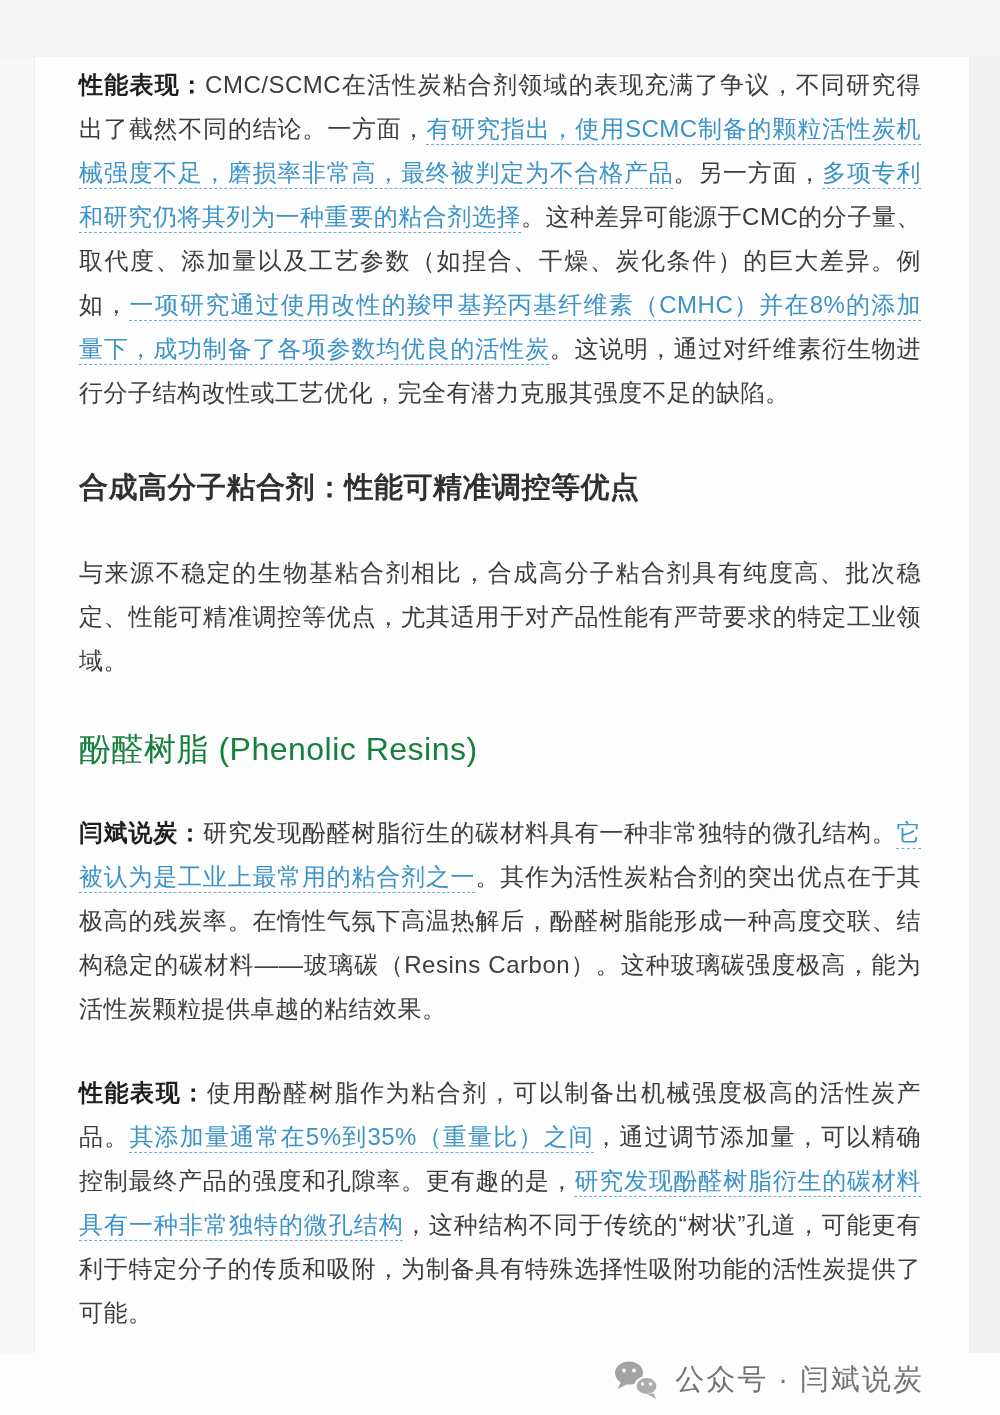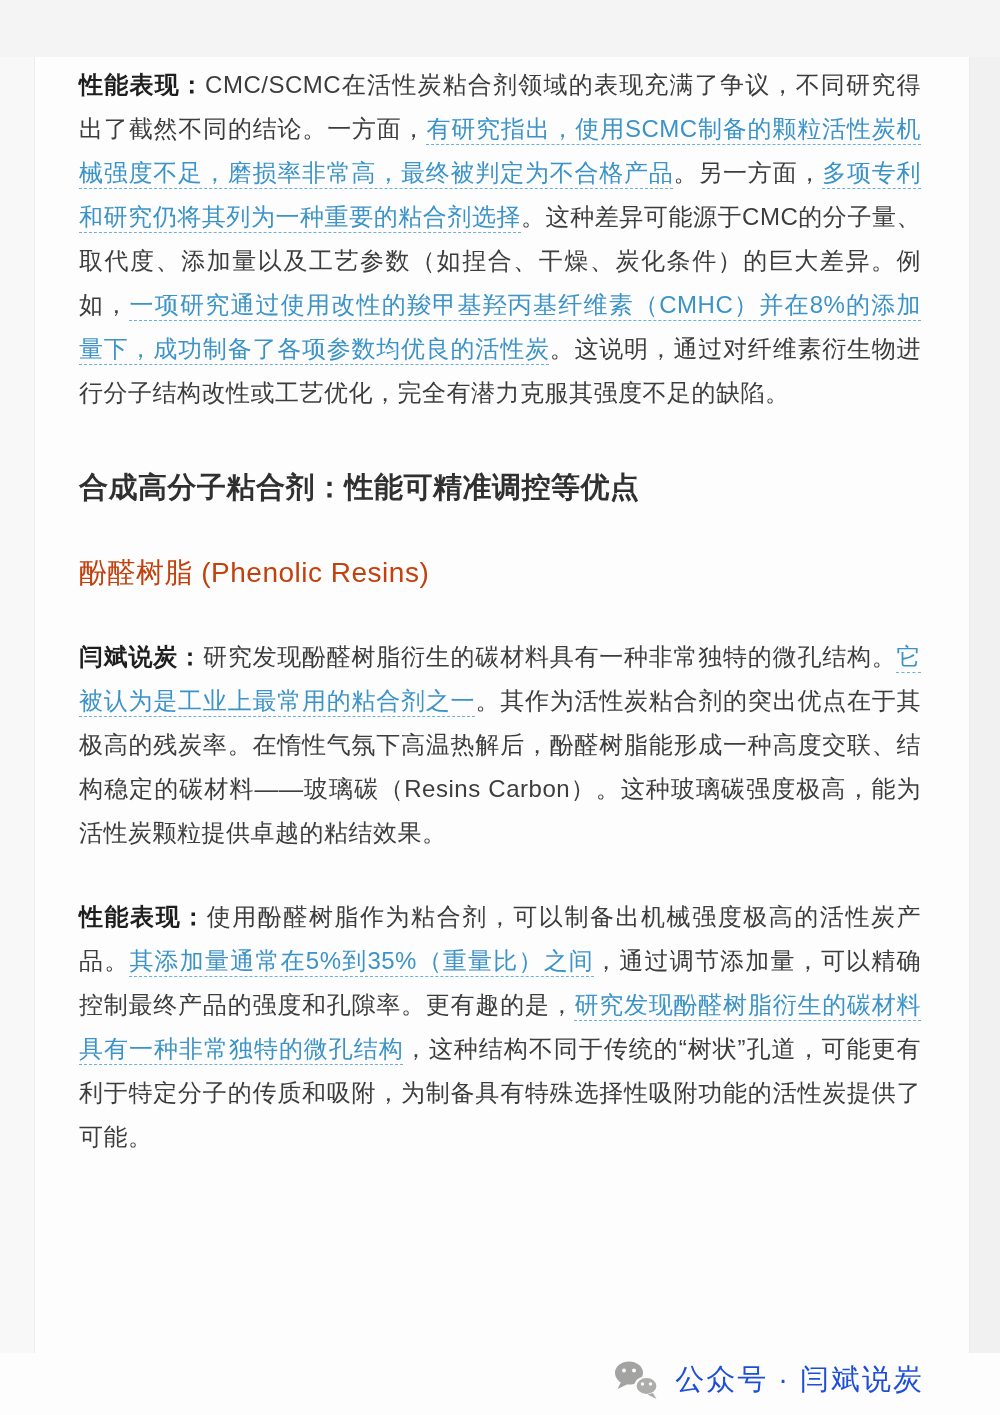--- a/index.html
+++ b/index.html
@@ -60,59 +60,60 @@
   }
   .article h2.heading {
     font-size: 29px;
     line-height: 40px;
     font-weight: bold;
     color: #303030;
     letter-spacing: 0.5px;
     margin: 52px 0 44px 0;
   }
   .article h3.subheading {
-    font-size: 28px;
+    font-size: 32px;
     line-height: 36px;
     font-weight: normal;
-    color: #c2410c;
+    color: #15803d;
     letter-spacing: 0.5px;
     margin: 48px 0 44px 0;
   }
   
   .watermark {
     position: absolute;
     left: 0; top: 1350px;
     width: 1000px; height: 60px;
     display: flex;
     align-items: center;
     justify-content: flex-end;
     padding-right: 76px;
     box-sizing: border-box;
     gap: 14px;
   }
   .watermark-label {
     font-size: 29px;
-    color: #1d4ed8;
+    color: #737373;
     letter-spacing: 2px;
     white-space: nowrap;
   }
   .wechat-icon-svg { display: block; }
 </style>
 </head>
 <body>
 
 <div id="page">
 
   <div class="top-band"></div>
   <div class="left-strip"></div>
   <div class="right-strip"></div>
 
   <div class="article">
       <p class="para"><span class="seg-bold">性能表现：</span><span class="seg-normal">CMC/SCMC在活性炭粘合剂领域的表现充满了争议，不同研究得出了截然不同的结论。一方面，</span><a class="seg-link">有研究指出，使用SCMC制备的颗粒活性炭机械强度不足，磨损率非常高，最终被判定为不合格产品</a><span class="seg-normal">。另一方面，</span><a class="seg-link">多项专利和研究仍将其列为一种重要的粘合剂选择</a><span class="seg-normal">。这种差异可能源于CMC的分子量、取代度、添加量以及工艺参数（如捏合、干燥、炭化条件）的巨大差异。例如，</span><a class="seg-link">一项研究通过使用改性的羧甲基羟丙基纤维素（CMHC）并在8%的添加量下，成功制备了各项参数均优良的活性炭</a><span class="seg-normal">。这说明，通过对纤维素衍生物进行分子结构改性或工艺优化，完全有潜力克服其强度不足的缺陷。</span></p>
       <h2 class="heading">合成高分子粘合剂：性能可精准调控等优点</h2>
+      <p class="para"><span class="seg-normal">与来源不稳定的生物基粘合剂相比，合成高分子粘合剂具有纯度高、批次稳定、性能可精准调控等优点，尤其适用于对产品性能有严苛要求的特定工业领域。</span></p>
       <h3 class="subheading">酚醛树脂 (Phenolic Resins)</h3>
       <p class="para"><span class="seg-bold">闫斌说炭：</span><span class="seg-normal">研究发现酚醛树脂衍生的碳材料具有一种非常独特的微孔结构。</span><a class="seg-link">它被认为是工业上最常用的粘合剂之一</a><span class="seg-normal">。其作为活性炭粘合剂的突出优点在于其极高的残炭率。在惰性气氛下高温热解后，酚醛树脂能形成一种高度交联、结构稳定的碳材料——玻璃碳（Resins Carbon）。这种玻璃碳强度极高，能为活性炭颗粒提供卓越的粘结效果。</span></p>
       <p class="para"><span class="seg-bold">性能表现：</span><span class="seg-normal">使用酚醛树脂作为粘合剂，可以制备出机械强度极高的活性炭产品。</span><a class="seg-link">其添加量通常在5%到35%（重量比）之间</a><span class="seg-normal">，通过调节添加量，可以精确控制最终产品的强度和孔隙率。更有趣的是，</span><a class="seg-link">研究发现酚醛树脂衍生的碳材料具有一种非常独特的微孔结构</a><span class="seg-normal">，这种结构不同于传统的“树状”孔道，可能更有利于特定分子的传质和吸附，为制备具有特殊选择性吸附功能的活性炭提供了可能。</span></p>
     </div>
 
   <div class="watermark">
     <span>
       <svg class="wechat-icon-svg" width="48" height="40" viewBox="0 0 48 40">
 
         <g>

